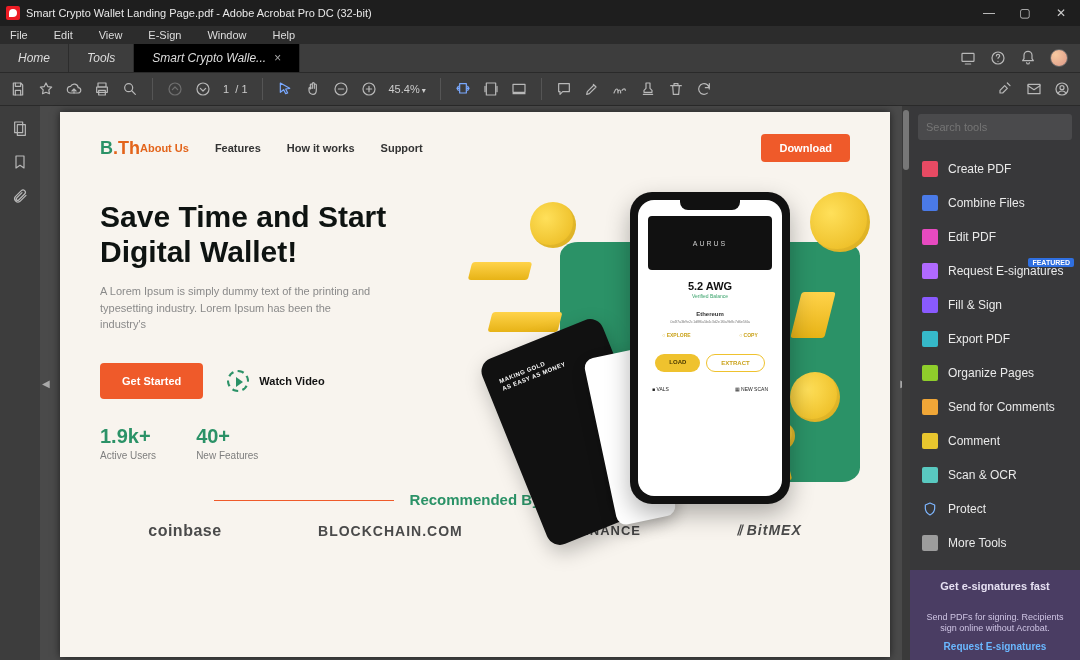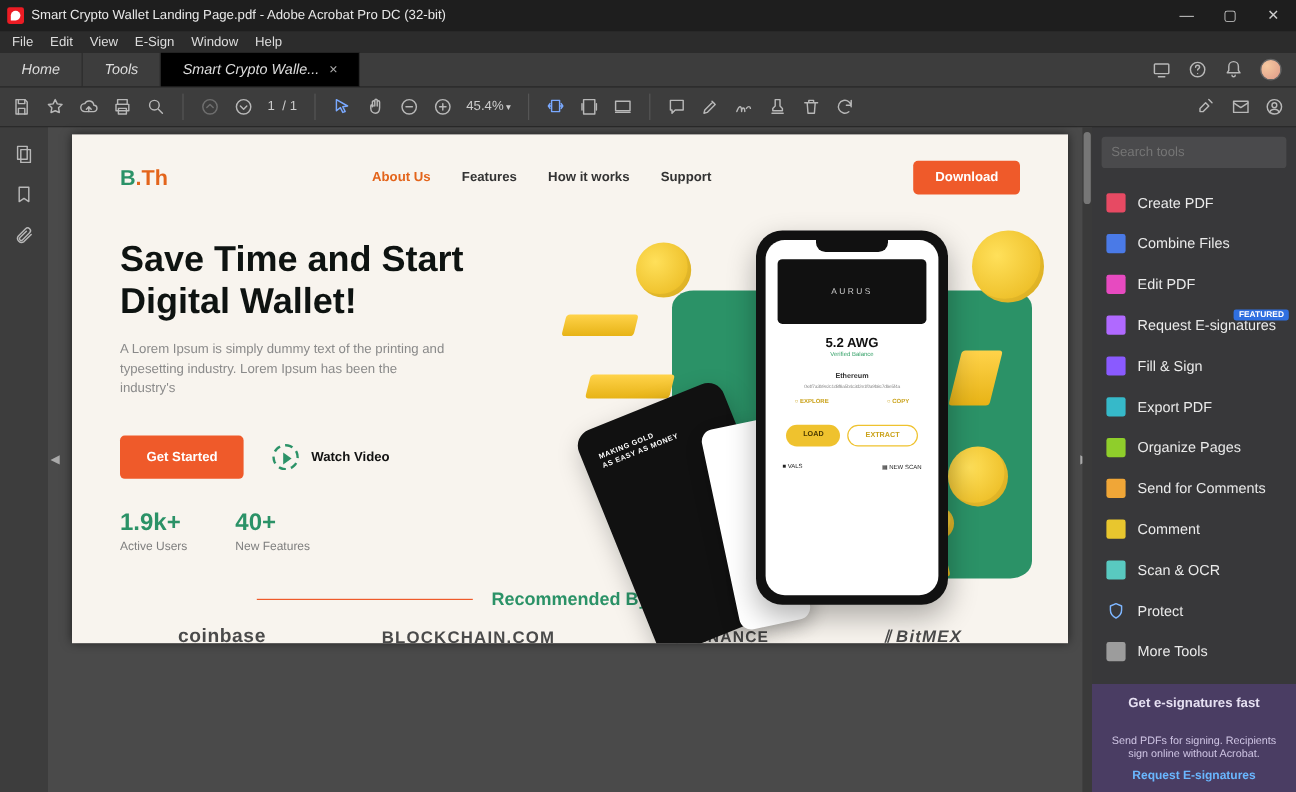--- a/index.html
+++ b/index.html
@@ -7,21 +7,21 @@
 
   
   .titlebar { height: 26px; background: #1e1e1e; display: flex; align-items: center; padding: 0 6px; }
   .titlebar .app-icon { width: 14px; height: 14px; background: #ec1c24; border-radius: 2px; margin-right: 6px; position: relative; }
   .titlebar .app-icon::after { content:""; position:absolute; left:3px; top:3px; width:8px; height:8px; background:#fff; border-radius:50% 50% 50% 0; }
   .titlebar .title { color: #e8e8e8; font-size: 11px; flex: 1; }
   .titlebar .winbtns { display: flex; gap: 22px; padding-right: 6px; }
   .winbtn { width: 14px; height: 14px; color:#ccc; font-size: 12px; text-align:center; cursor:pointer; }
 
   
-  .menubar { height: 18px; background: #2c2c2c; display: flex; align-items: center; gap: 14px; padding: 0 10px; font-size: 11px; color:#ddd; }
+  .menubar { height: 18px; background: #2c2c2c; display: flex; align-items: center; gap: 26px; padding: 0 10px; font-size: 11px; color:#ddd; }
 
   
   .tabrow { height: 28px; background: #3d3d3d; display:flex; align-items:stretch; }
   .tb-tab { display:flex; align-items:center; padding:0 18px; color:#ddd; font-size:12px; border-right:1px solid #2c2c2c; cursor:pointer;font-style:italic; }
   .tb-tab.active { background:#000000; }
   .tb-tab .close { margin-left:8px; color:#aaa; }
   .tab-spacer { flex:1; }
   .tab-right { display:flex; align-items:center; gap:14px; padding:0 12px; }
   .avatar { width:18px; height:18px; border-radius:50%; background: radial-gradient(circle at 30% 30%, #f6c9a0, #d98); border:1px solid #666; }
 
@@ -37,29 +37,29 @@
   
   .work { display:flex; height: 554px; }
 
   
   .leftrail { width:40px; background:#3d3d3d; display:flex; flex-direction:column; align-items:center; padding-top:14px; gap:18px; }
 
   
   .docwrap { flex:1; background:#4a4a4a; position:relative; display:flex; justify-content:center; padding-top:6px; }
   .docwrap .gutter-arrow{ position:absolute; top:50%; transform:translateY(-50%); font-size:10px; color:#aaa; cursor:pointer;}
   .docwrap .gutter-arrow.left{ left:2px;} .docwrap .gutter-arrow.right{ right:2px;}
-  .page { width: 830px; height: 424px; background:#f8f4ee; box-shadow:0 0 8px rgba(0,0,0,.6); position:relative; overflow:hidden; }
+  .page { width: 830px; height: 545px; background:#f8f4ee; box-shadow:0 0 8px rgba(0,0,0,.6); position:relative; overflow:hidden; }
   .vscroll { position:absolute; right:0; top:0; width:8px; height:100%; background:#3a3a3a; }
   .vscroll .thumb { position:absolute; top:4px; left:1px; width:6px; height:60px; background:#777; border-radius:3px; }
 
   
   .lp-nav { display:flex; align-items:center; padding:22px 40px 0; }
   .logo { font-family: Georgia, serif; font-weight:700; font-size:18px; color:#2b9267; }
   .logo .dot{ color:#e3641b; }
-  .nav-links { display:flex; gap:26px; margin-left:170px; font-size:11px; color:#333; font-weight:600;}
+  .nav-links { display:flex; gap:26px; font-size:11px; color:#333; font-weight:600;}
   .nav-links .active{ color:#e3641b; }
   .dl-btn { margin-left:auto; background:#ef5a2a; color:#fff; font-size:11px; font-weight:600; padding:8px 18px; border-radius:4px; }
 
   .hero { display:flex; padding:30px 40px 0; }
   .hero-left { width:370px; }
   .headline { font-size:30px; font-weight:800; color:#0e1311; line-height:1.15; margin-top:8px;}
   .sub { font-size:11px; color:#8a8a8a; margin-top:14px; line-height:1.5; max-width:280px;}
   .cta-row { display:flex; align-items:center; gap:24px; margin-top:30px;}
   .gs-btn { background:#ef5a2a; color:#fff; font-size:11px; font-weight:600; padding:12px 22px; border-radius:4px;}
   .watch { display:flex; align-items:center; gap:10px; font-size:11px; font-weight:700; color:#121212;}

